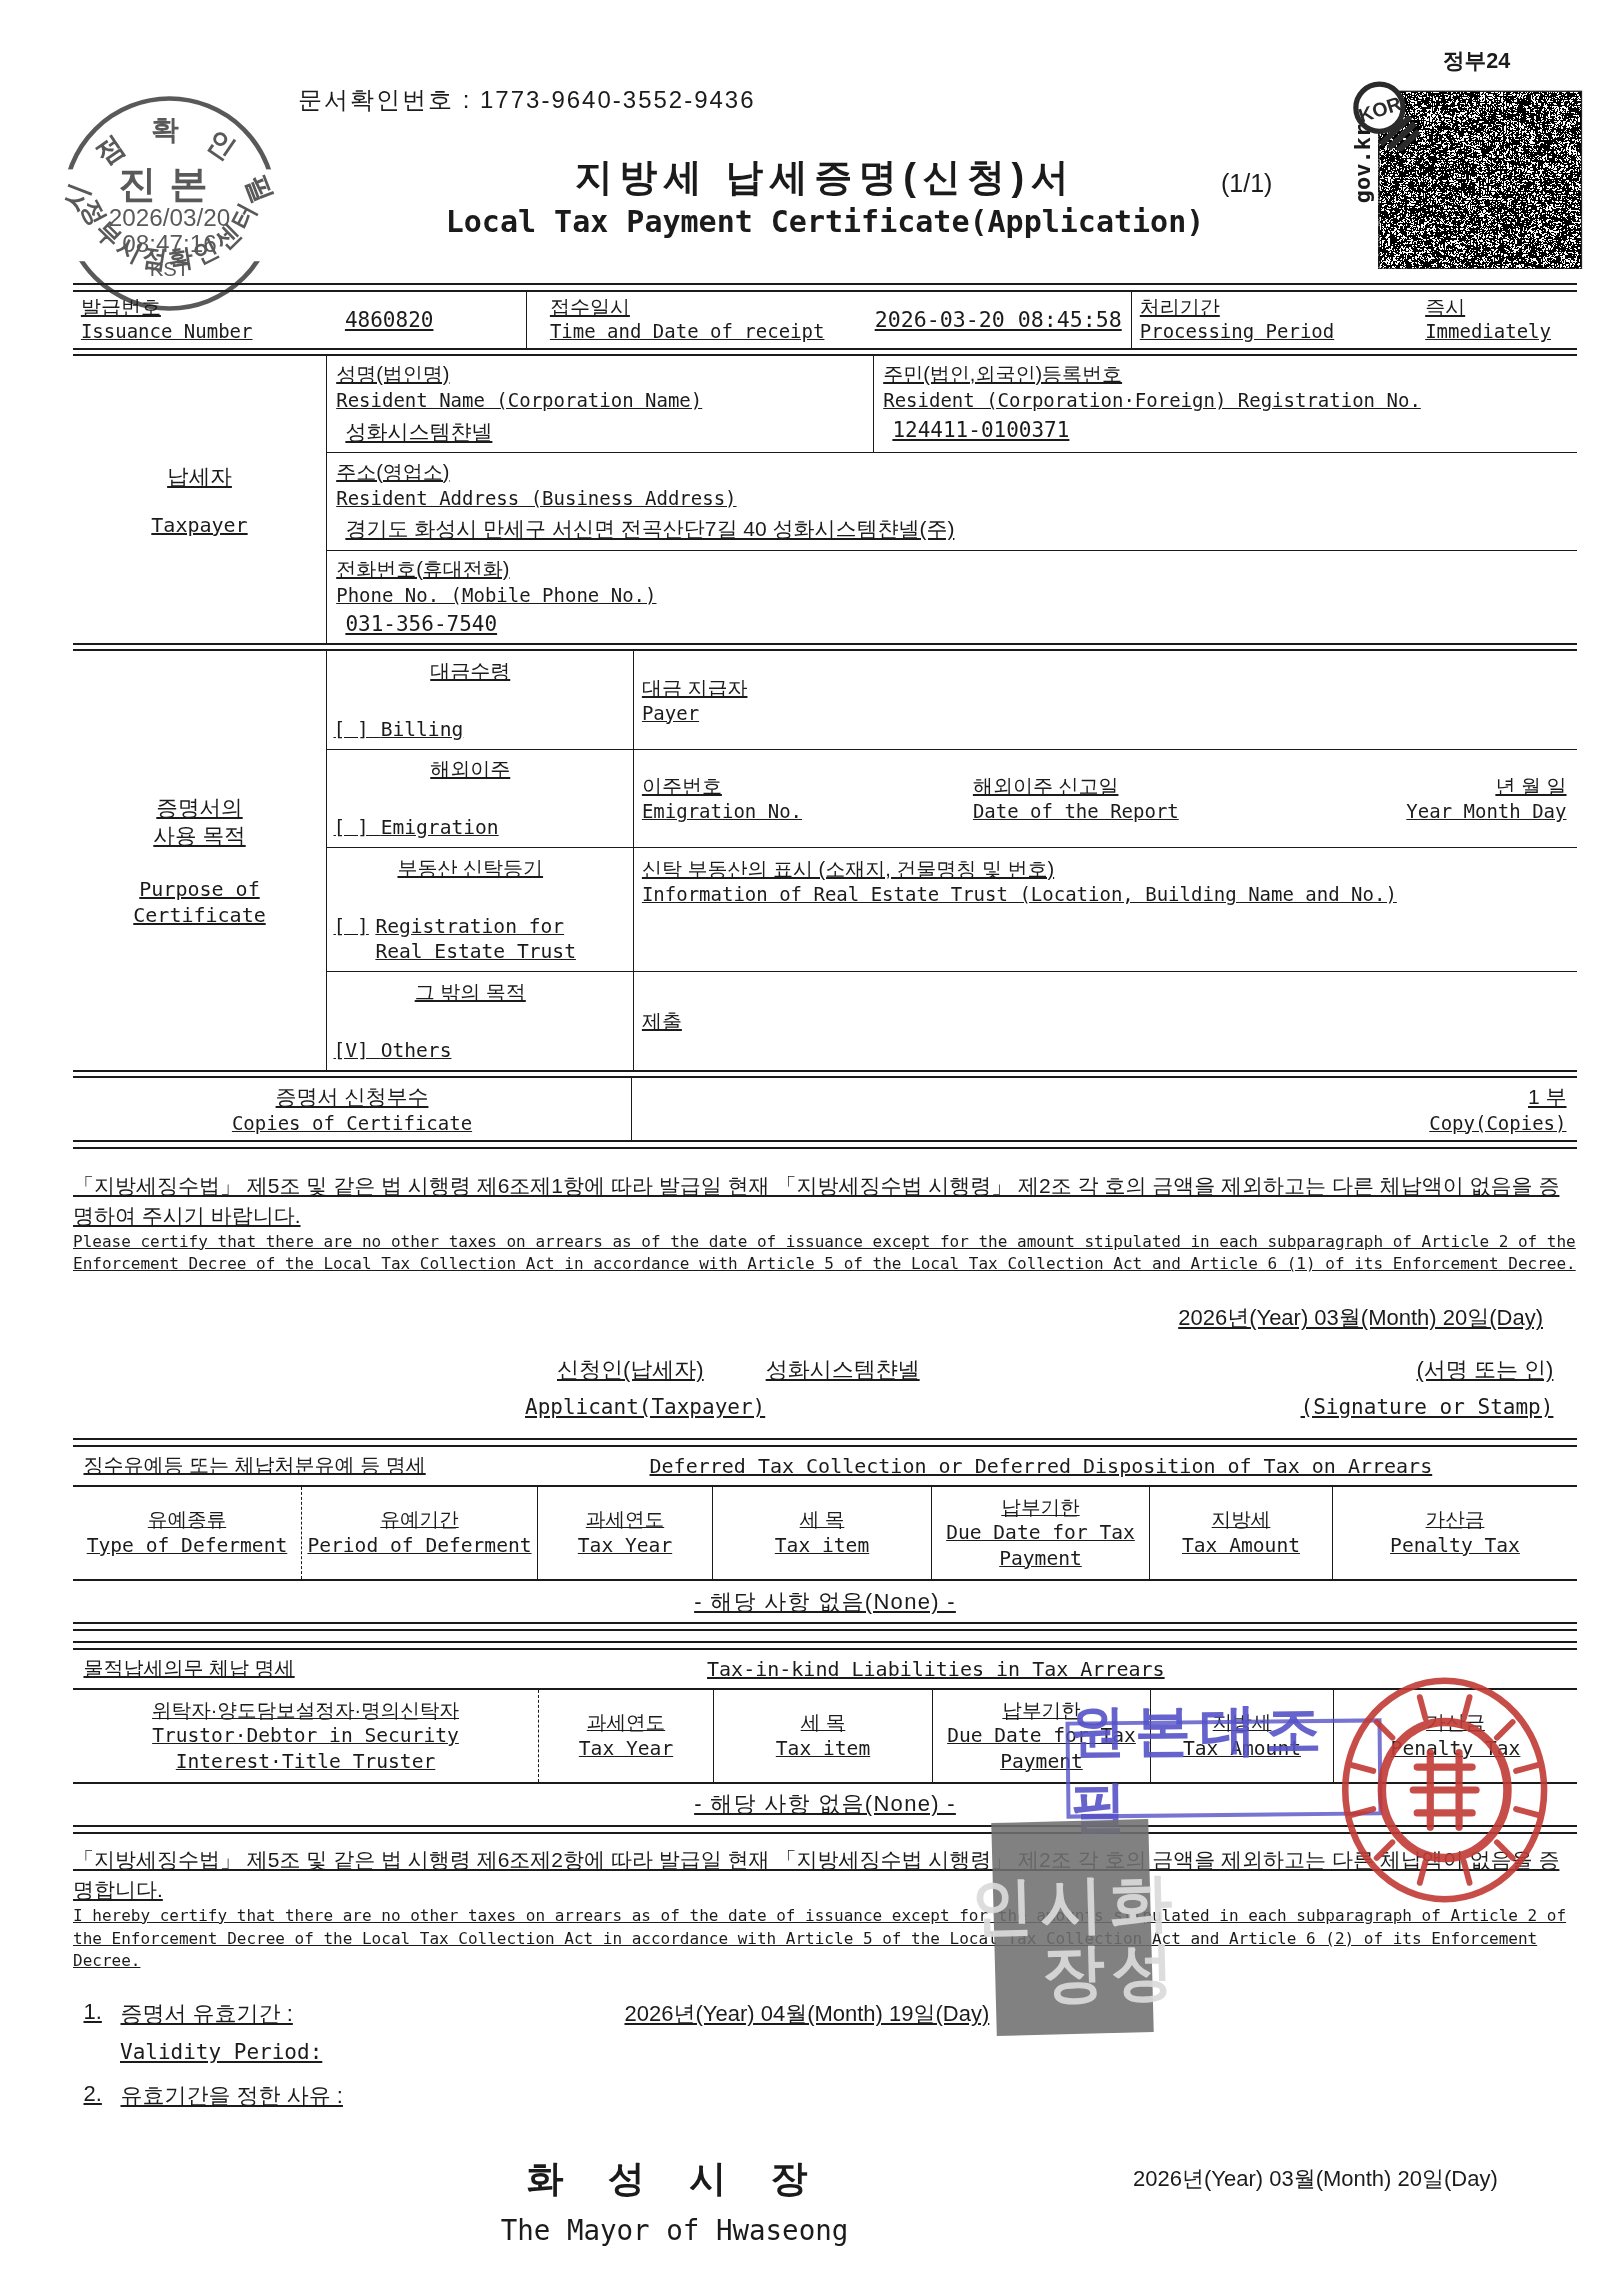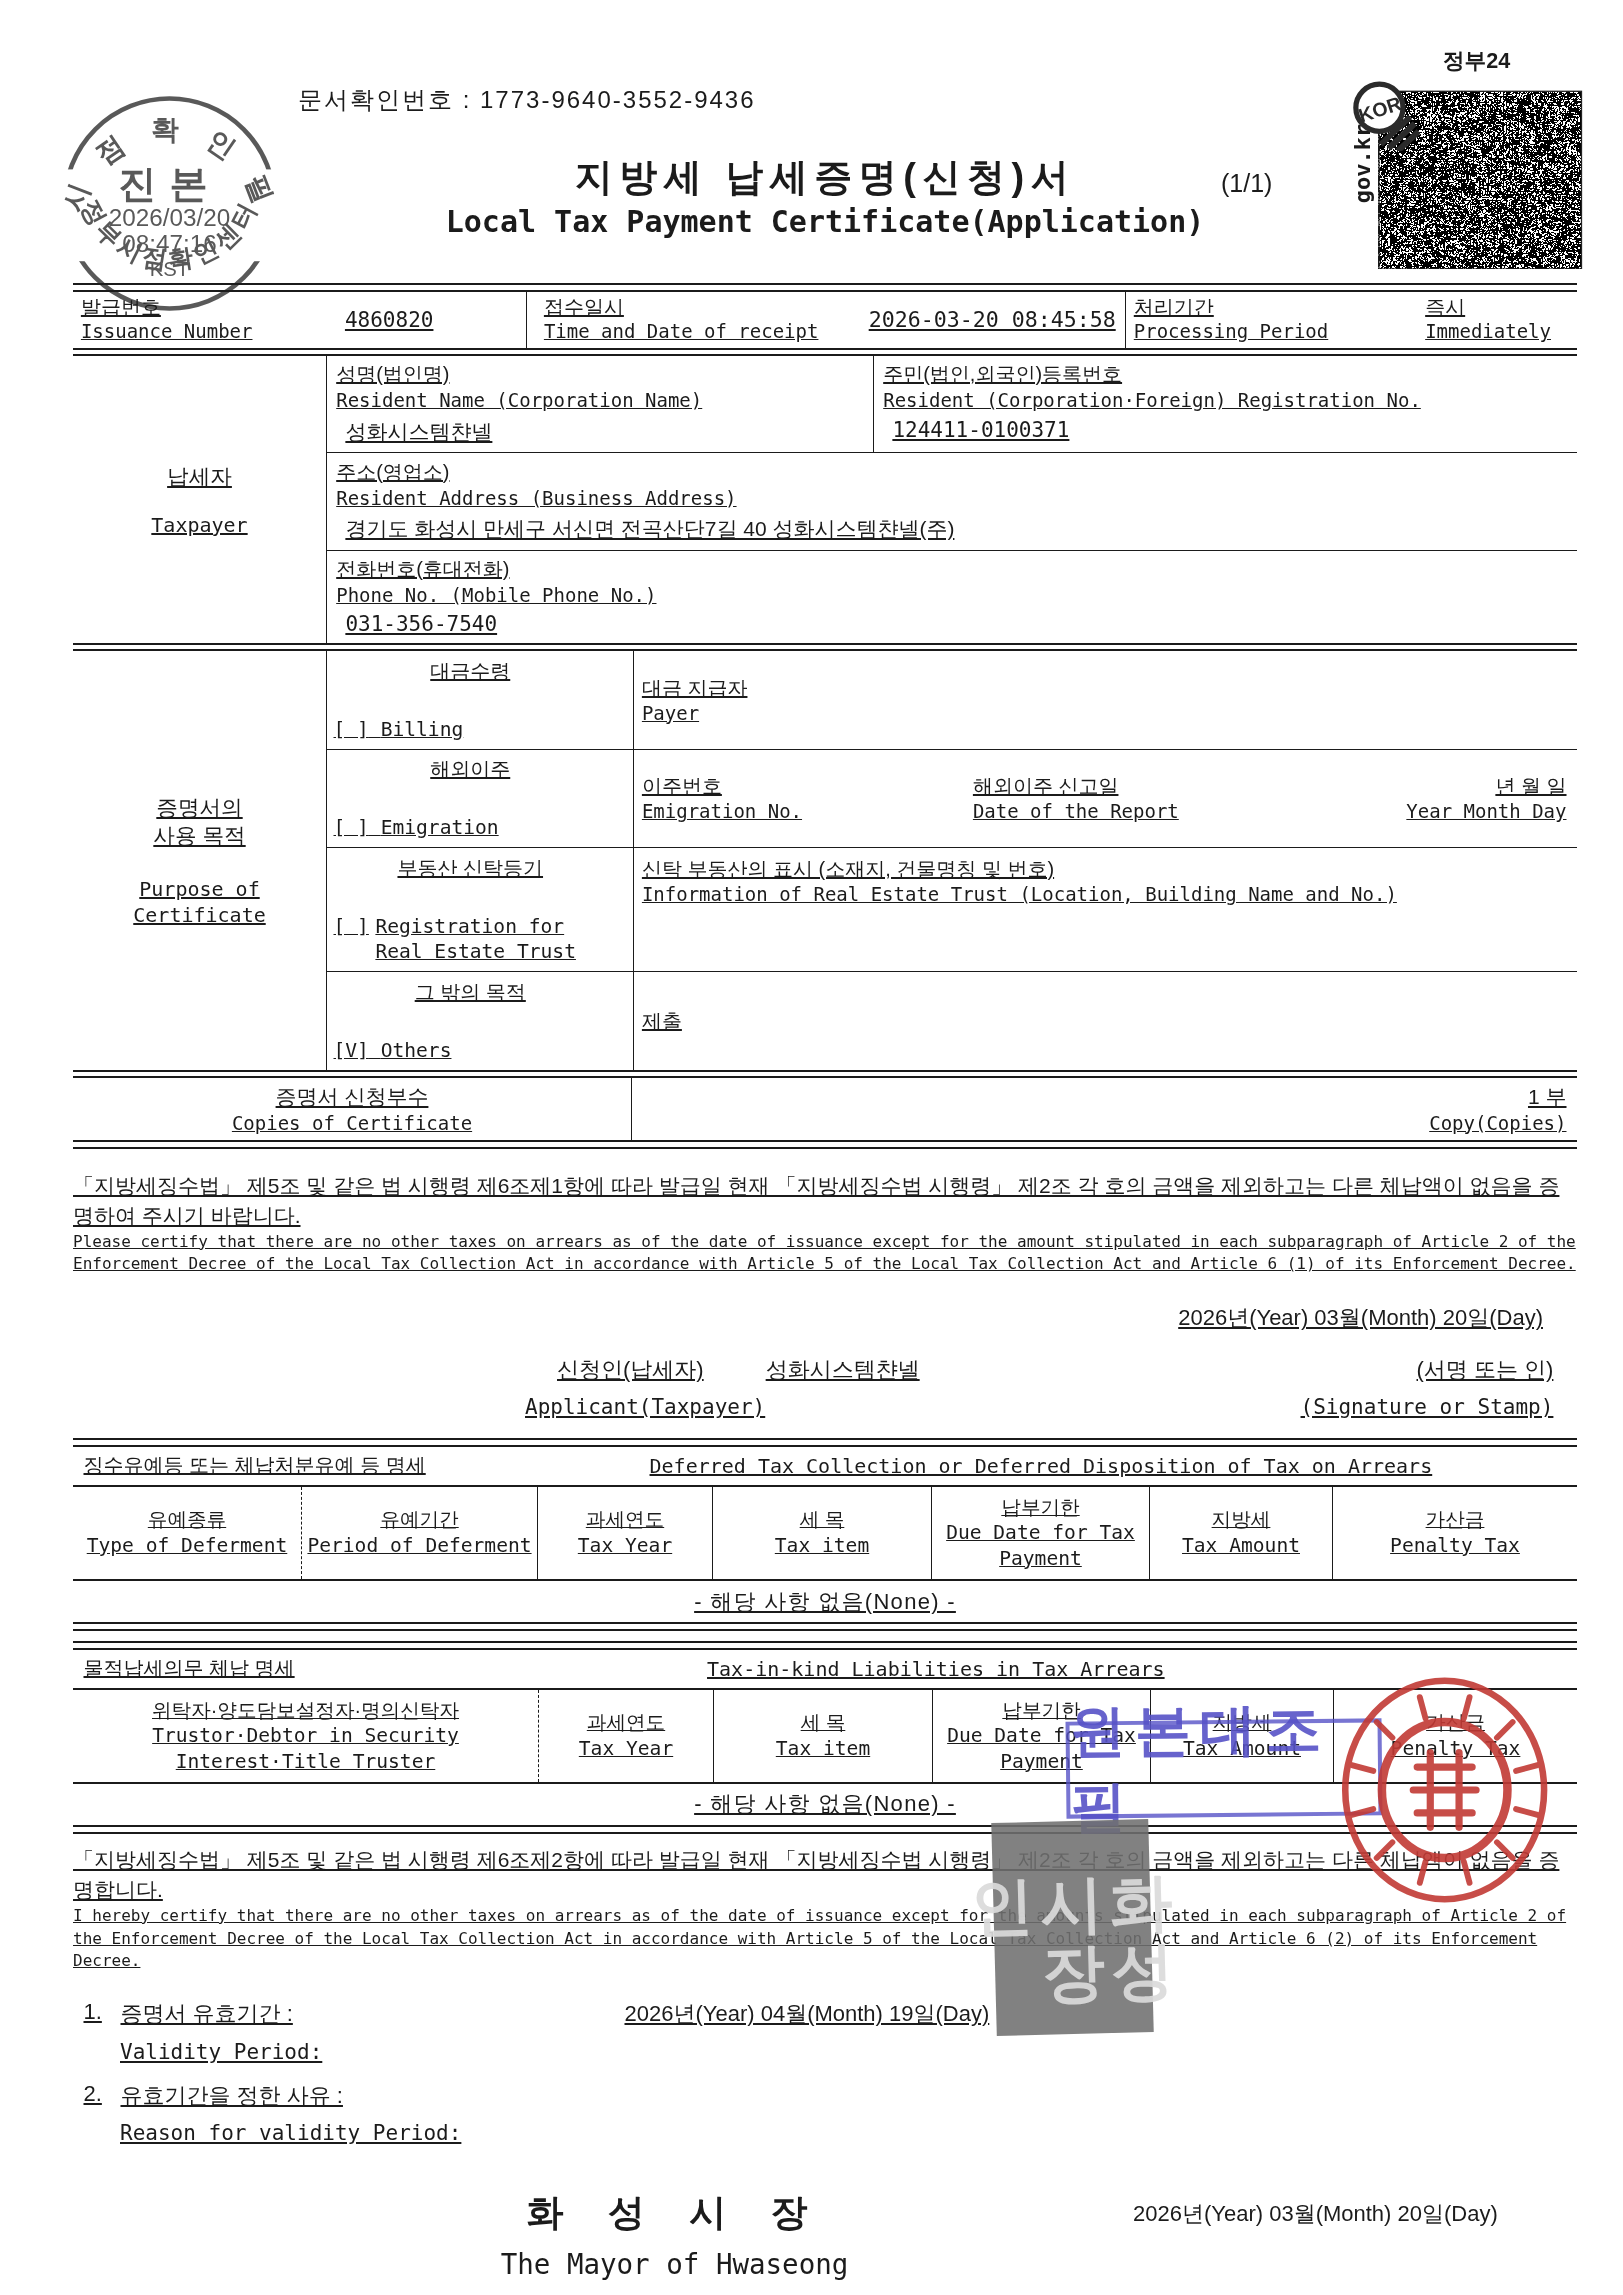--- a/index.html
+++ b/index.html
@@ -24,21 +24,21 @@
   .korlogo{position:absolute;left:1348px;top:79px;width:72px;height:72px;}
 
   
   .rowA{display:flex;height:56px;}
   .rowA .c{display:flex;align-items:center;}
   .lblstack{display:flex;flex-direction:column;justify-content:center;line-height:1.25;}
   .kr{font-size:20px;}
   .enl{font-size:19px;}
   .c1{width:445px;padding-left:7.9px;}
   .c1 .val{flex:1;text-align:center;font-size:21px;}
-  .c2{width:581px;border-left:1.3px solid #1b1b1b;padding-left:17px;}
+  .c2{width:581px;border-left:1.3px solid #1b1b1b;padding-left:23px;}
   .c2 .val{flex:1;text-align:right;padding-right:9.2px;font-size:21.6px;}
   .c3{flex:1;border-left:1.3px solid #1b1b1b;padding-left:7.9px;justify-content:space-between;padding-right:26px;}
 
   .tpgrid{display:flex;}
   .tp-left{width:253px;display:flex;flex-direction:column;justify-content:center;align-items:center;gap:22px;font-size:21.6px;}
   .tp-right{flex:1;border-left:1.3px solid #1b1b1b;}
   .tp-row{border-top:1.3px solid #1b1b1b;padding:5.2px 0 5.2px 9.2px;}
   .tp-row:first-child{border-top:none;}
   .tp-split{display:flex;}
   .tp-split > div:last-child{border-left:1.3px solid #1b1b1b;padding-left:9.2px;width:704px;box-sizing:border-box;}
@@ -450,21 +450,20 @@
       <div class="vrow">
         <span class="no">1.</span>
         <span class="vl">증명서 유효기간 :</span>
         <span class="vv">2026년(Year) 04월(Month) 19일(Day)</span>
       </div>
       <div class="ven en">Validity Period:</div>
       <div class="vrow">
         <span class="no">2.</span>
         <span class="vl">유효기간을 정한 사유 :</span>
       </div>
-      <div class="ven en">Reason for validity Period:</div>
     </div>
 
     <div class="mayor">
       <div class="mname">화 성 시 장</div>
       <div class="men en">The Mayor of Hwaseong</div>
       <div class="mdate">2026년(Year) 03월(Month) 20일(Day)</div>
     </div>
 
     <div class="footrule"></div>
 

